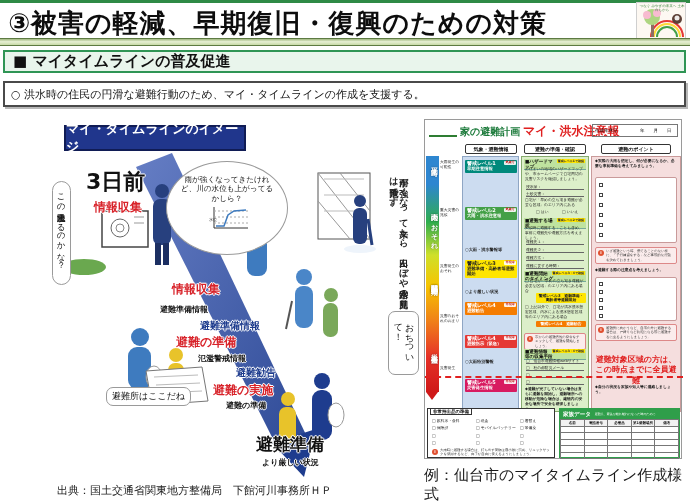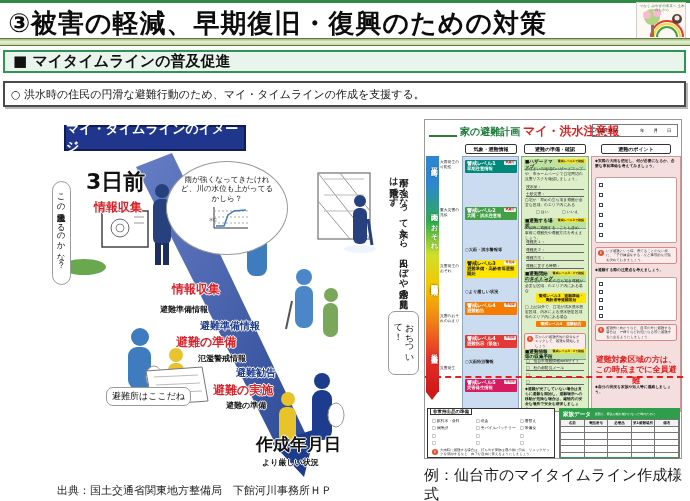--- a/index.html
+++ b/index.html
@@ -236,21 +236,21 @@
   <div id="txt-patrol" class="vt">雨が強くなって来たら、田んぼや水路の見回りは危険です。</div>
 
   <div class="lab lab-red" style="left:122px;top:166px;">情報収集</div>
   <div class="lab lab-info" style="left:110px;top:189px;">避難準備情報</div>
   <div class="lab lab-navy" style="left:150px;top:204px;text-align:right;">避難準備情報</div>
   <div class="lab lab-red" style="left:126px;top:219px;">避難の準備</div>
   <div class="lab lab-info" style="left:148px;top:238px;">氾濫警戒情報</div>
   <div class="lab lab-navy" style="left:186px;top:251px;">避難勧告</div>
   <div class="lab lab-red" style="left:163px;top:267px;">避難の実施</div>
   <div class="lab lab-info" style="left:176px;top:285px;">避難の準備</div>
-  <div class="lab" style="left:206px;top:318px;font-size:17px;color:#111;">作成年月日</div>
+  <div class="lab" style="left:206px;top:318px;font-size:17px;color:#111;">避難準備</div>
   <div class="lab lab-info" style="left:212px;top:342px;">より厳しい状況</div>
 
   <div class="bubble vt" style="left:338px;top:196px;height:64px;font-size:9px;padding:5px 3px;">おちついて！</div>
   <div class="bubble" style="left:56px;top:272px;font-size:9px;">避難所はここだね</div>
 </div>
 
 <div id="source" class="abs">出典：国土交通省関東地方整備局　下館河川事務所ＨＰ</div>
 
 <div id="form" class="abs">
 

